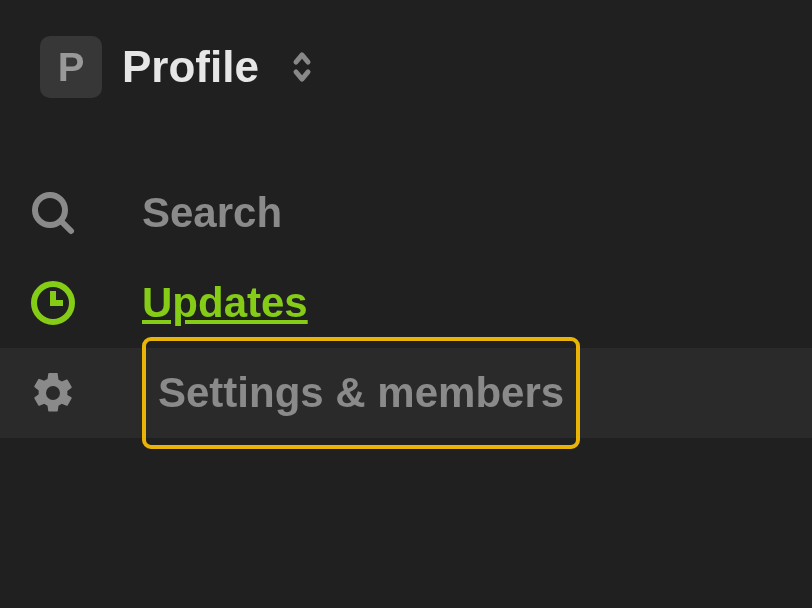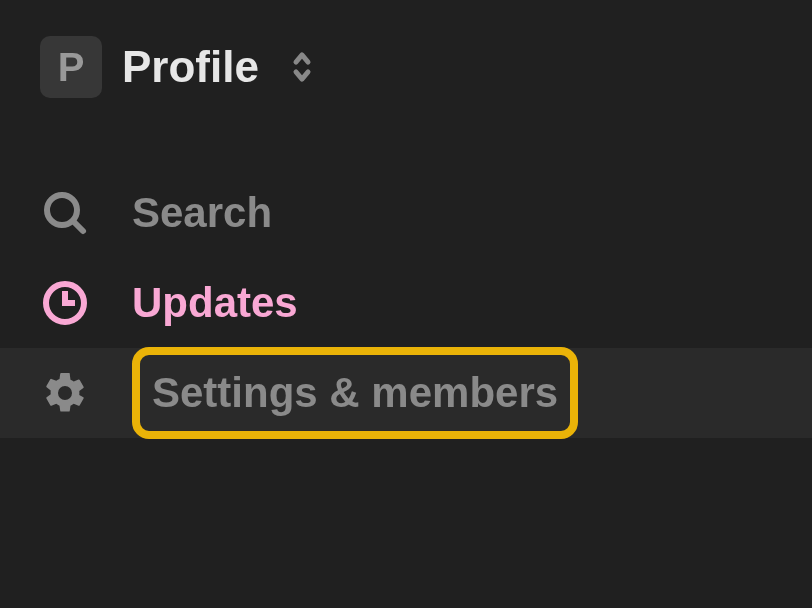--- a/index.html
+++ b/index.html
@@ -56,22 +56,22 @@
       height: 34px;
     }
     .nav-list {
       margin-top: 62px;
       display: flex;
       flex-direction: column;
     }
     .nav-item {
       display: flex;
       align-items: center;
-      gap: 42px;
-      padding: 14px 30px 14px 40px;
+      gap: 64px;
+      padding: 14px 30px 14px 28px;
       height: 90px;
       cursor: pointer;
       text-align: right;
     }
     .nav-item.hovered {
       background-color: #2a2a2a;
     }
     .nav-icon {
       width: 50px;
       height: 50px;
@@ -84,28 +84,28 @@
       width: 48px;
       height: 48px;
     }
     .nav-label {
       font-size: 42px;
       font-weight: 600;
     }
     .nav-item.search .nav-label,
     .nav-item.search .nav-icon { color: #8a8a8a; }
     .nav-item.updates .nav-label,
-    .nav-item.updates .nav-icon { color: #f9a8d4; }
+    .nav-item.updates .nav-icon { color: #84cc16; text-decoration: underline; }
     .nav-item.settings .nav-label,
     .nav-item.settings .nav-icon { color: #8a8a8a; }
     .highlight-box {
-      border: 8px solid #eab308;
-      border-radius: 17px;
+      border: 4px solid #eab308;
+      border-radius: 9px;
       padding: 0 12px;
-      height: 92px;
+      height: 112px;
       display: flex;
       align-items: center;
       margin-top: -4px;
       margin-bottom: -4px;
     }
   </style>
 </head>
 <body>
 
 <div class="sidebar">

